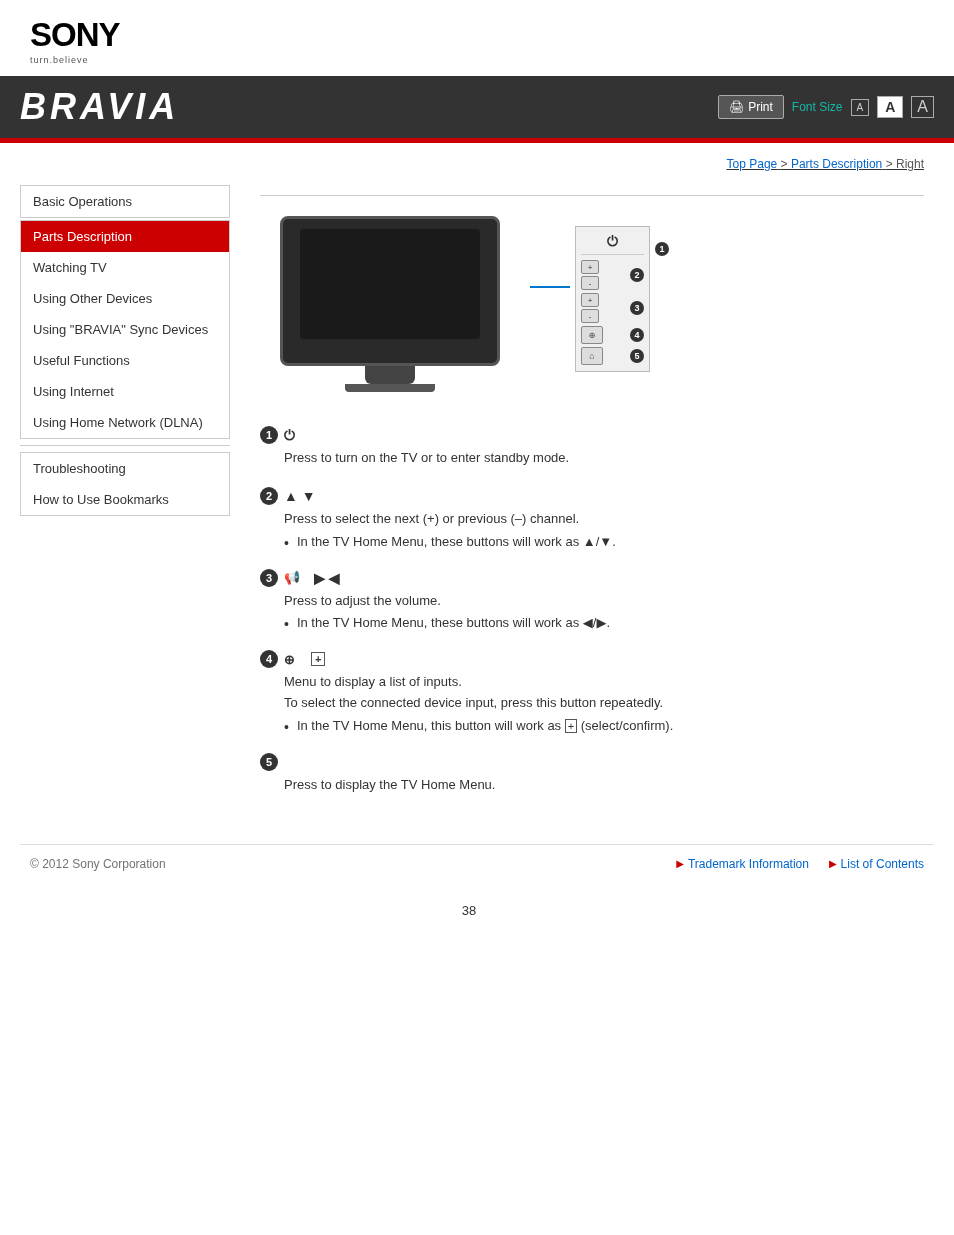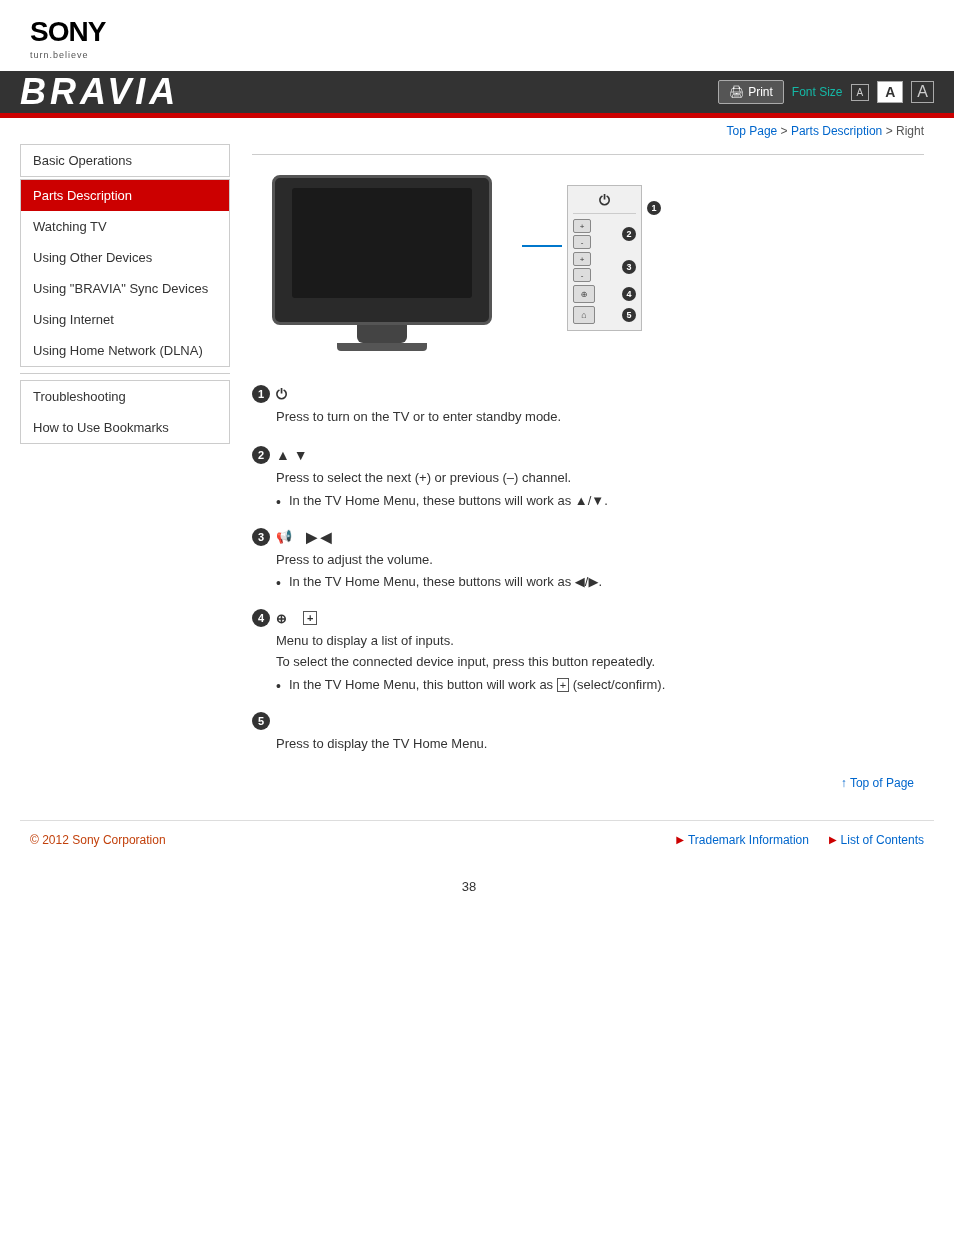--- a/index.html
+++ b/index.html
@@ -13,41 +13,41 @@
     }
 
     
     .top-logo {
       padding: 18px 30px 10px 30px;
     }
     .sony-logo {
       display: inline-block;
     }
     .sony-logo .sony-text {
-      font-size: 28px;
+      font-size: 33px;
       font-weight: bold;
       color: #000;
       letter-spacing: -1px;
       line-height: 1;
       display: block;
     }
     .sony-logo .make-believe {
       font-size: 9px;
       color: #555;
       letter-spacing: 1px;
     }
 
     
     .bravia-header {
       background: #333;
       padding: 0 20px;
       display: flex;
       align-items: center;
       justify-content: space-between;
-      height: 42px;
+      height: 62px;
       margin-bottom: 0;
     }
     .bravia-title {
       color: #fff;
       font-size: 36px;
       font-weight: bold;
       letter-spacing: 4px;
       text-transform: uppercase;
       font-style: italic;
     }
@@ -94,34 +94,35 @@
 
     
     .red-bar {
       background: #cc0000;
       height: 5px;
     }
 
     
     .breadcrumb {
       text-align: right;
-      padding: 6px 30px;
+      padding: 14px 30px;
       font-size: 12px;
+      text-decoration: underline;
     }
     .breadcrumb a {
       color: #0066cc;
       text-decoration: none;
     }
     .breadcrumb span { color: #555; }
 
     
     .main-layout {
       display: flex;
       padding: 0 20px;
-      gap: 12px;
+      gap: 20px;
     }
 
     
     .sidebar {
       width: 210px;
       flex-shrink: 0;
     }
     .sidebar-section-header {
       border: 1px solid #ccc;
       padding: 8px 12px;
@@ -320,21 +321,21 @@
     .bottom-bar {
       border-top: 1px solid #ddd;
       margin: 20px 20px 0 20px;
       padding: 12px 10px;
       display: flex;
       justify-content: space-between;
       align-items: center;
     }
     .copyright {
       font-size: 12px;
-      color: #c2410c;
+      color: #737373;
     }
     .bottom-links {
       display: flex;
       gap: 20px;
     }
     .bottom-link {
       color: #0066cc;
       text-decoration: none;
       font-size: 12px;
       display: flex;
@@ -404,20 +405,23 @@
       <div class="sidebar-item">
         <span>Watching TV</span>
       </div>
       <div class="sidebar-item">
         <span>Using Other Devices</span>
       </div>
       <div class="sidebar-item">
         <span>Using "BRAVIA" Sync Devices</span>
       </div>
       <div class="sidebar-item">
+        <span>Useful Functions</span>
+      </div>
+      <div class="sidebar-item">
         <span>Using Internet</span>
       </div>
       <div class="sidebar-item">
         <span>Using Home Network (DLNA)</span>
       </div>
     </div>
 
     <div class="sidebar-divider"></div>
 
     <div class="sidebar-group">
@@ -538,26 +542,20 @@
       </div>
     </div>
 
     <div class="desc-section">
       <div class="desc-num">
         <span class="num-badge">5</span>
       </div>
       <div class="desc-text">Press to display the TV Home Menu.</div>
     </div>
 
-    <div class="content-footer">
-      <a href="#" class="top-of-page-link">
-        <span>↑ </span>
-        <span>Top of Page</span>
-      </a>
-    </div>
 
   </div>
 </div>
 
 <div class="bottom-bar">
   <span class="copyright">© 2012 Sony Corporation</span>
   <div class="bottom-links">
     <a href="#" class="bottom-link">
       <span class="link-arrow">▶</span>
       <span>Trademark Information</span>

